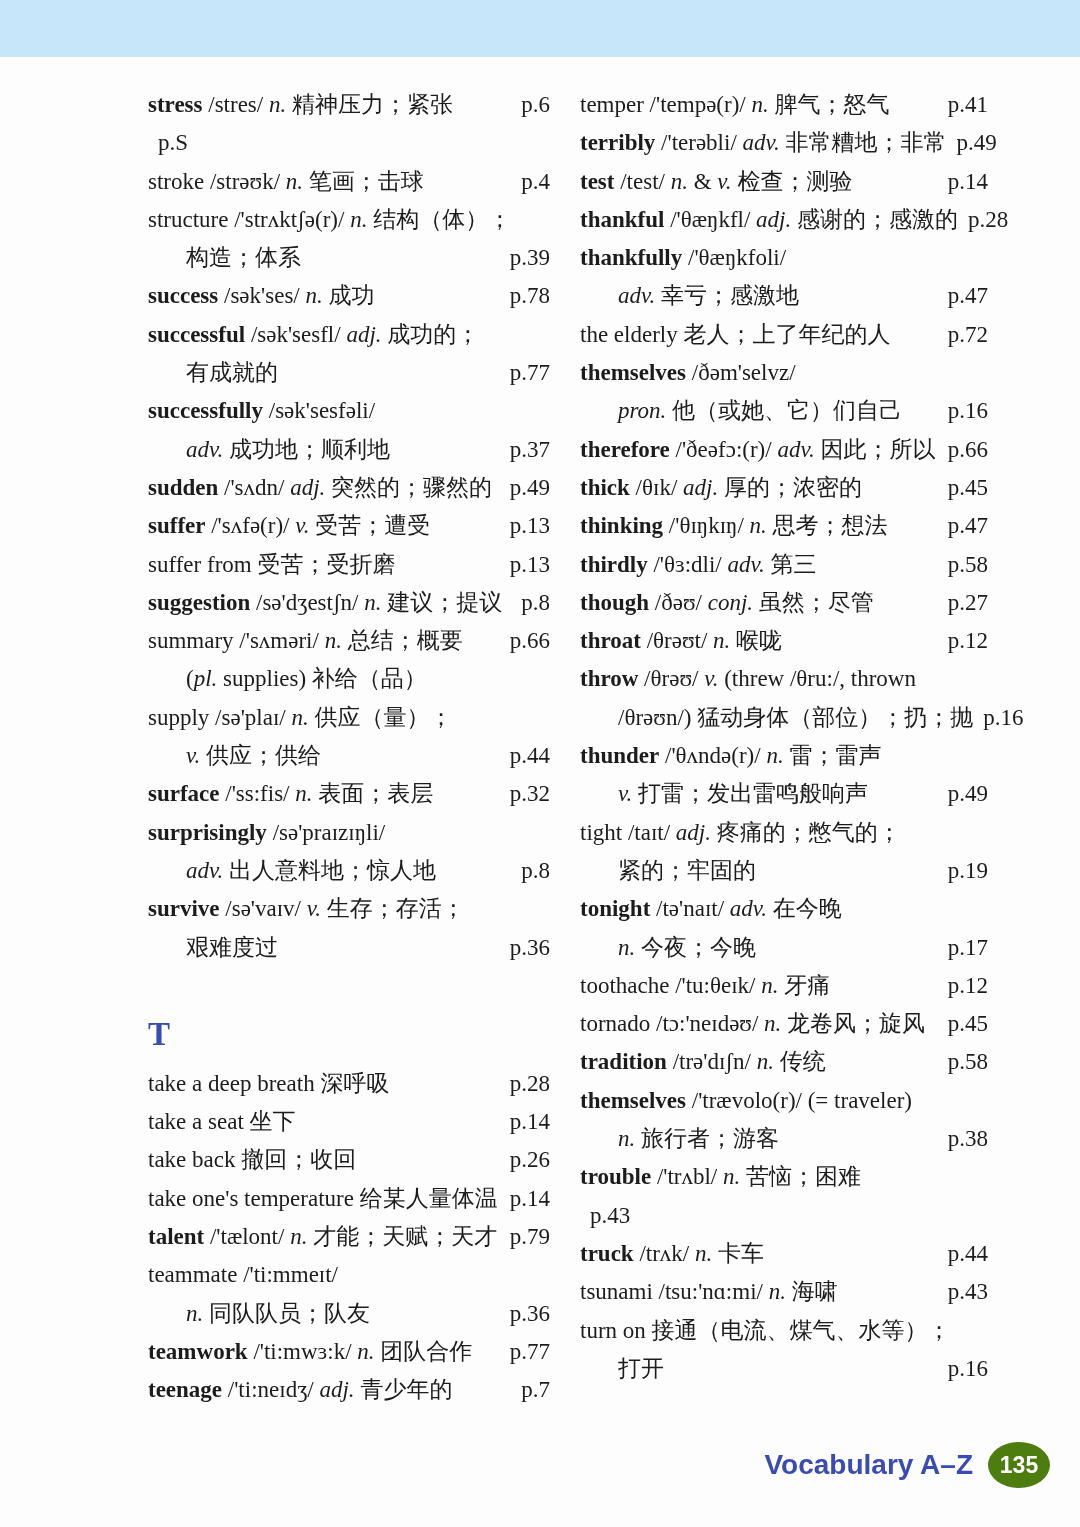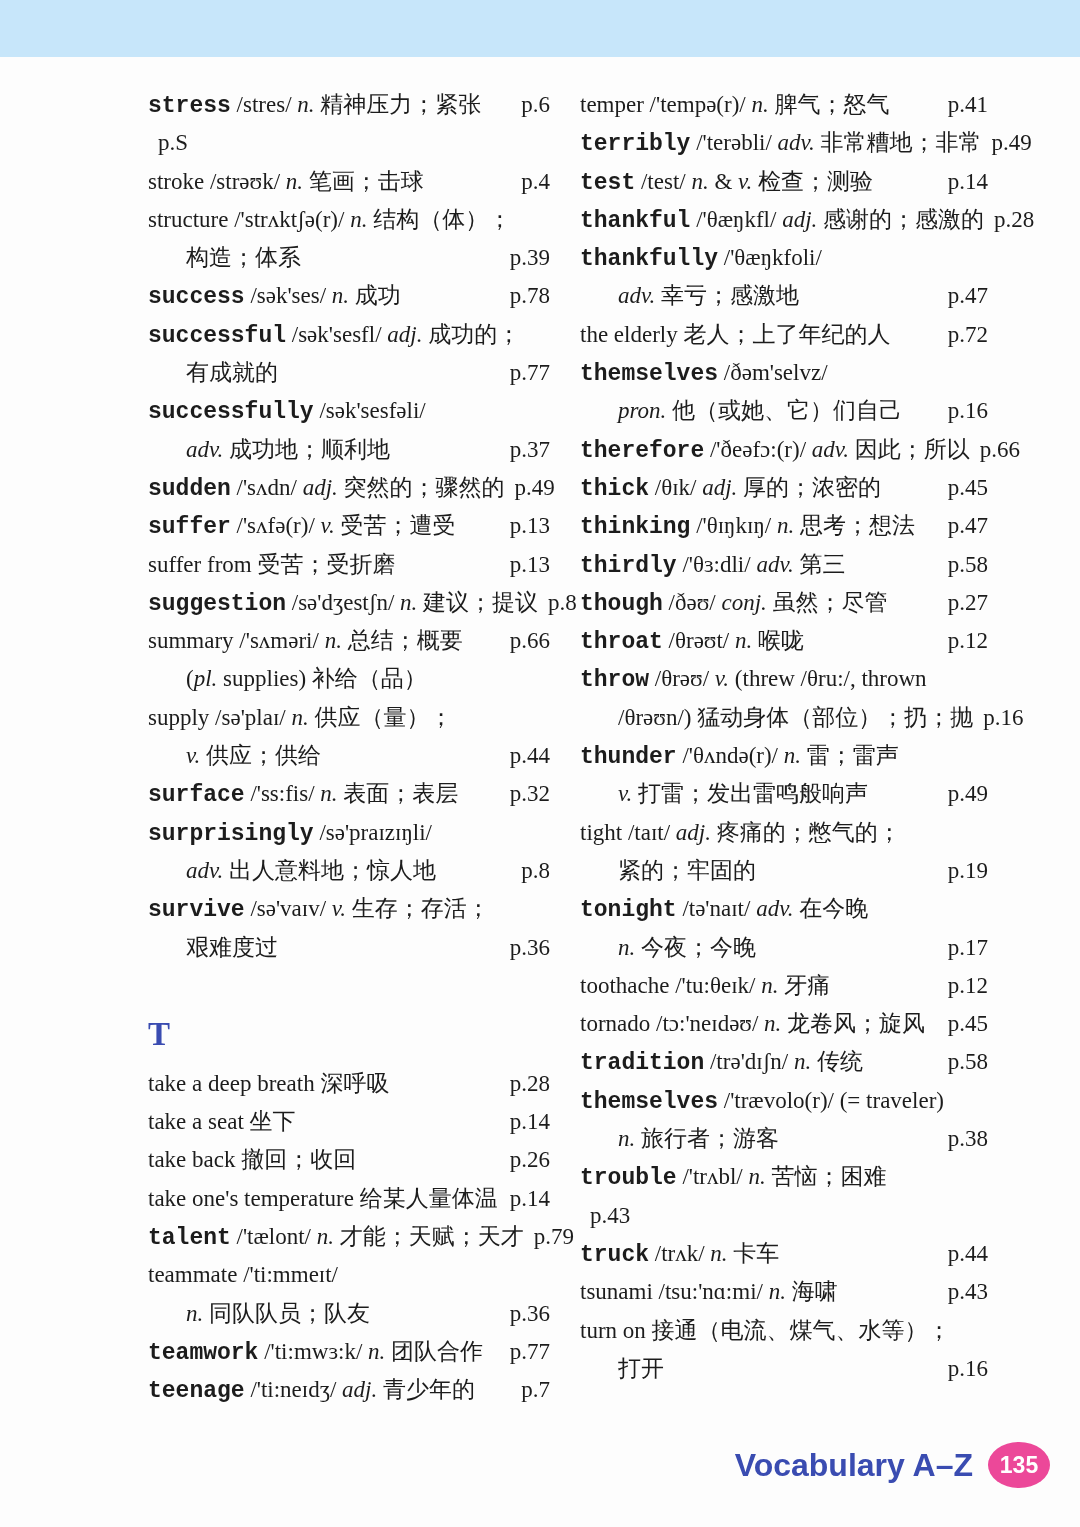--- a/index.html
+++ b/index.html
@@ -26,21 +26,21 @@
     justify-content:space-between;
     align-items:baseline;
     height:38.3px;
     line-height:38.3px;
     font-size:23px;
     white-space:nowrap;
   }
   .line .txt{flex:0 1 auto;overflow:visible;}
   .line .pg{flex:0 0 auto;margin-left:10px;}
   .line.indent .txt{padding-left:38px;}
-  .hw{font-weight:bold;font-family:Liberation Mono, monospace;}
+  .hw{font-weight:bold;}
   .pos{font-style:italic;}
   .section-header{
     height:98px;
     display:flex;
     align-items:flex-end;
     padding-bottom:12px;
     box-sizing:border-box;
     font-size:33px;
     font-weight:bold;
     color:#3a4cb1;
@@ -49,26 +49,26 @@
     position:absolute;
     right:30px;
     top:1442px;
     display:flex;
     align-items:center;
     gap:15px;
   }
   .footer-label{
     font-family:"Liberation Sans","DejaVu Sans",sans-serif;
     font-weight:bold;
-    font-size:32px;
+    font-size:28px;
     color:#3a4cb1;
   }
   .page-badge{
     width:62px;height:46px;
-    background:#ec4899;
+    background:#4d7c0f;
     border-radius:50%;
     display:flex;
     align-items:center;
     justify-content:center;
     font-family:"Liberation Sans","DejaVu Sans",sans-serif;
     font-weight:bold;
     font-size:23px;
     color:#ffffff;
   }
 </style>

